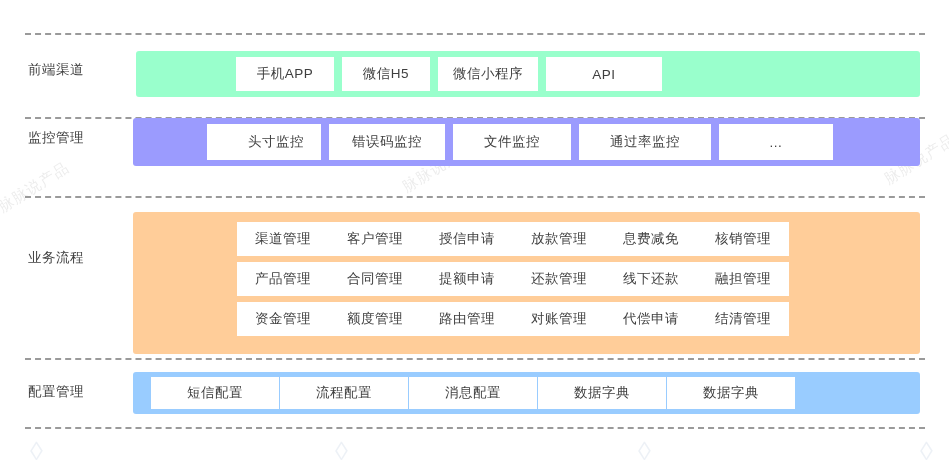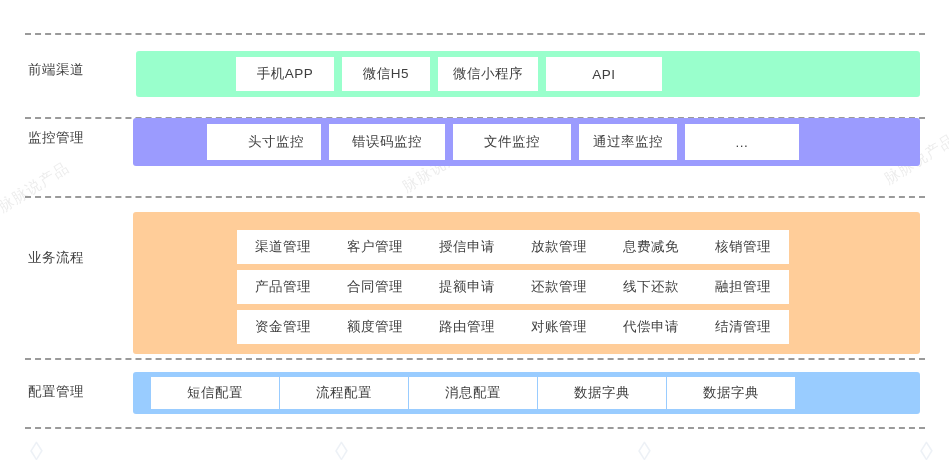--- a/index.html
+++ b/index.html
@@ -67,21 +67,21 @@
     font-size: 13.5px;
     color: #3f3f3f;
     letter-spacing: 0.5px;
     line-height: 1.2;
   }
   .band {
     position: absolute;
     border-radius: 3px;
     box-sizing: border-box;
     display: flex;
-    align-items: flex-end;
+    align-items: flex-start;
   }
   .band-inner {
     display: flex;
     width: 100%;
     height: 100%;
     align-items: center;
     box-sizing: border-box;
   }
 
   .cell {
@@ -185,21 +185,21 @@
     </div>
   </div>
 
   <div class="row" id="row-monitor">
     <div class="row-label">监控管理</div>
     <div class="band" id="band-monitor" style="background: rgb(155, 155, 254);">
       <div class="band-inner">
         <div class="cell" style="width:114px;">头寸监控</div>
         <div class="cell" style="width:116px;">错误码监控</div>
         <div class="cell" style="width:118px;">文件监控</div>
-        <div class="cell" style="width:98px;">通过率监控</div>
+        <div class="cell" style="width:132px;">通过率监控</div>
         <div class="cell" style="width:114px;">...</div>
       </div>
     </div>
   </div>
 
   <div class="row" id="row-business">
     <div class="row-label">业务流程</div>
     <div class="band" id="band-business" style="background: rgb(255, 205, 153);">
       <div id="grid-business">
         <div class="biz-row">

